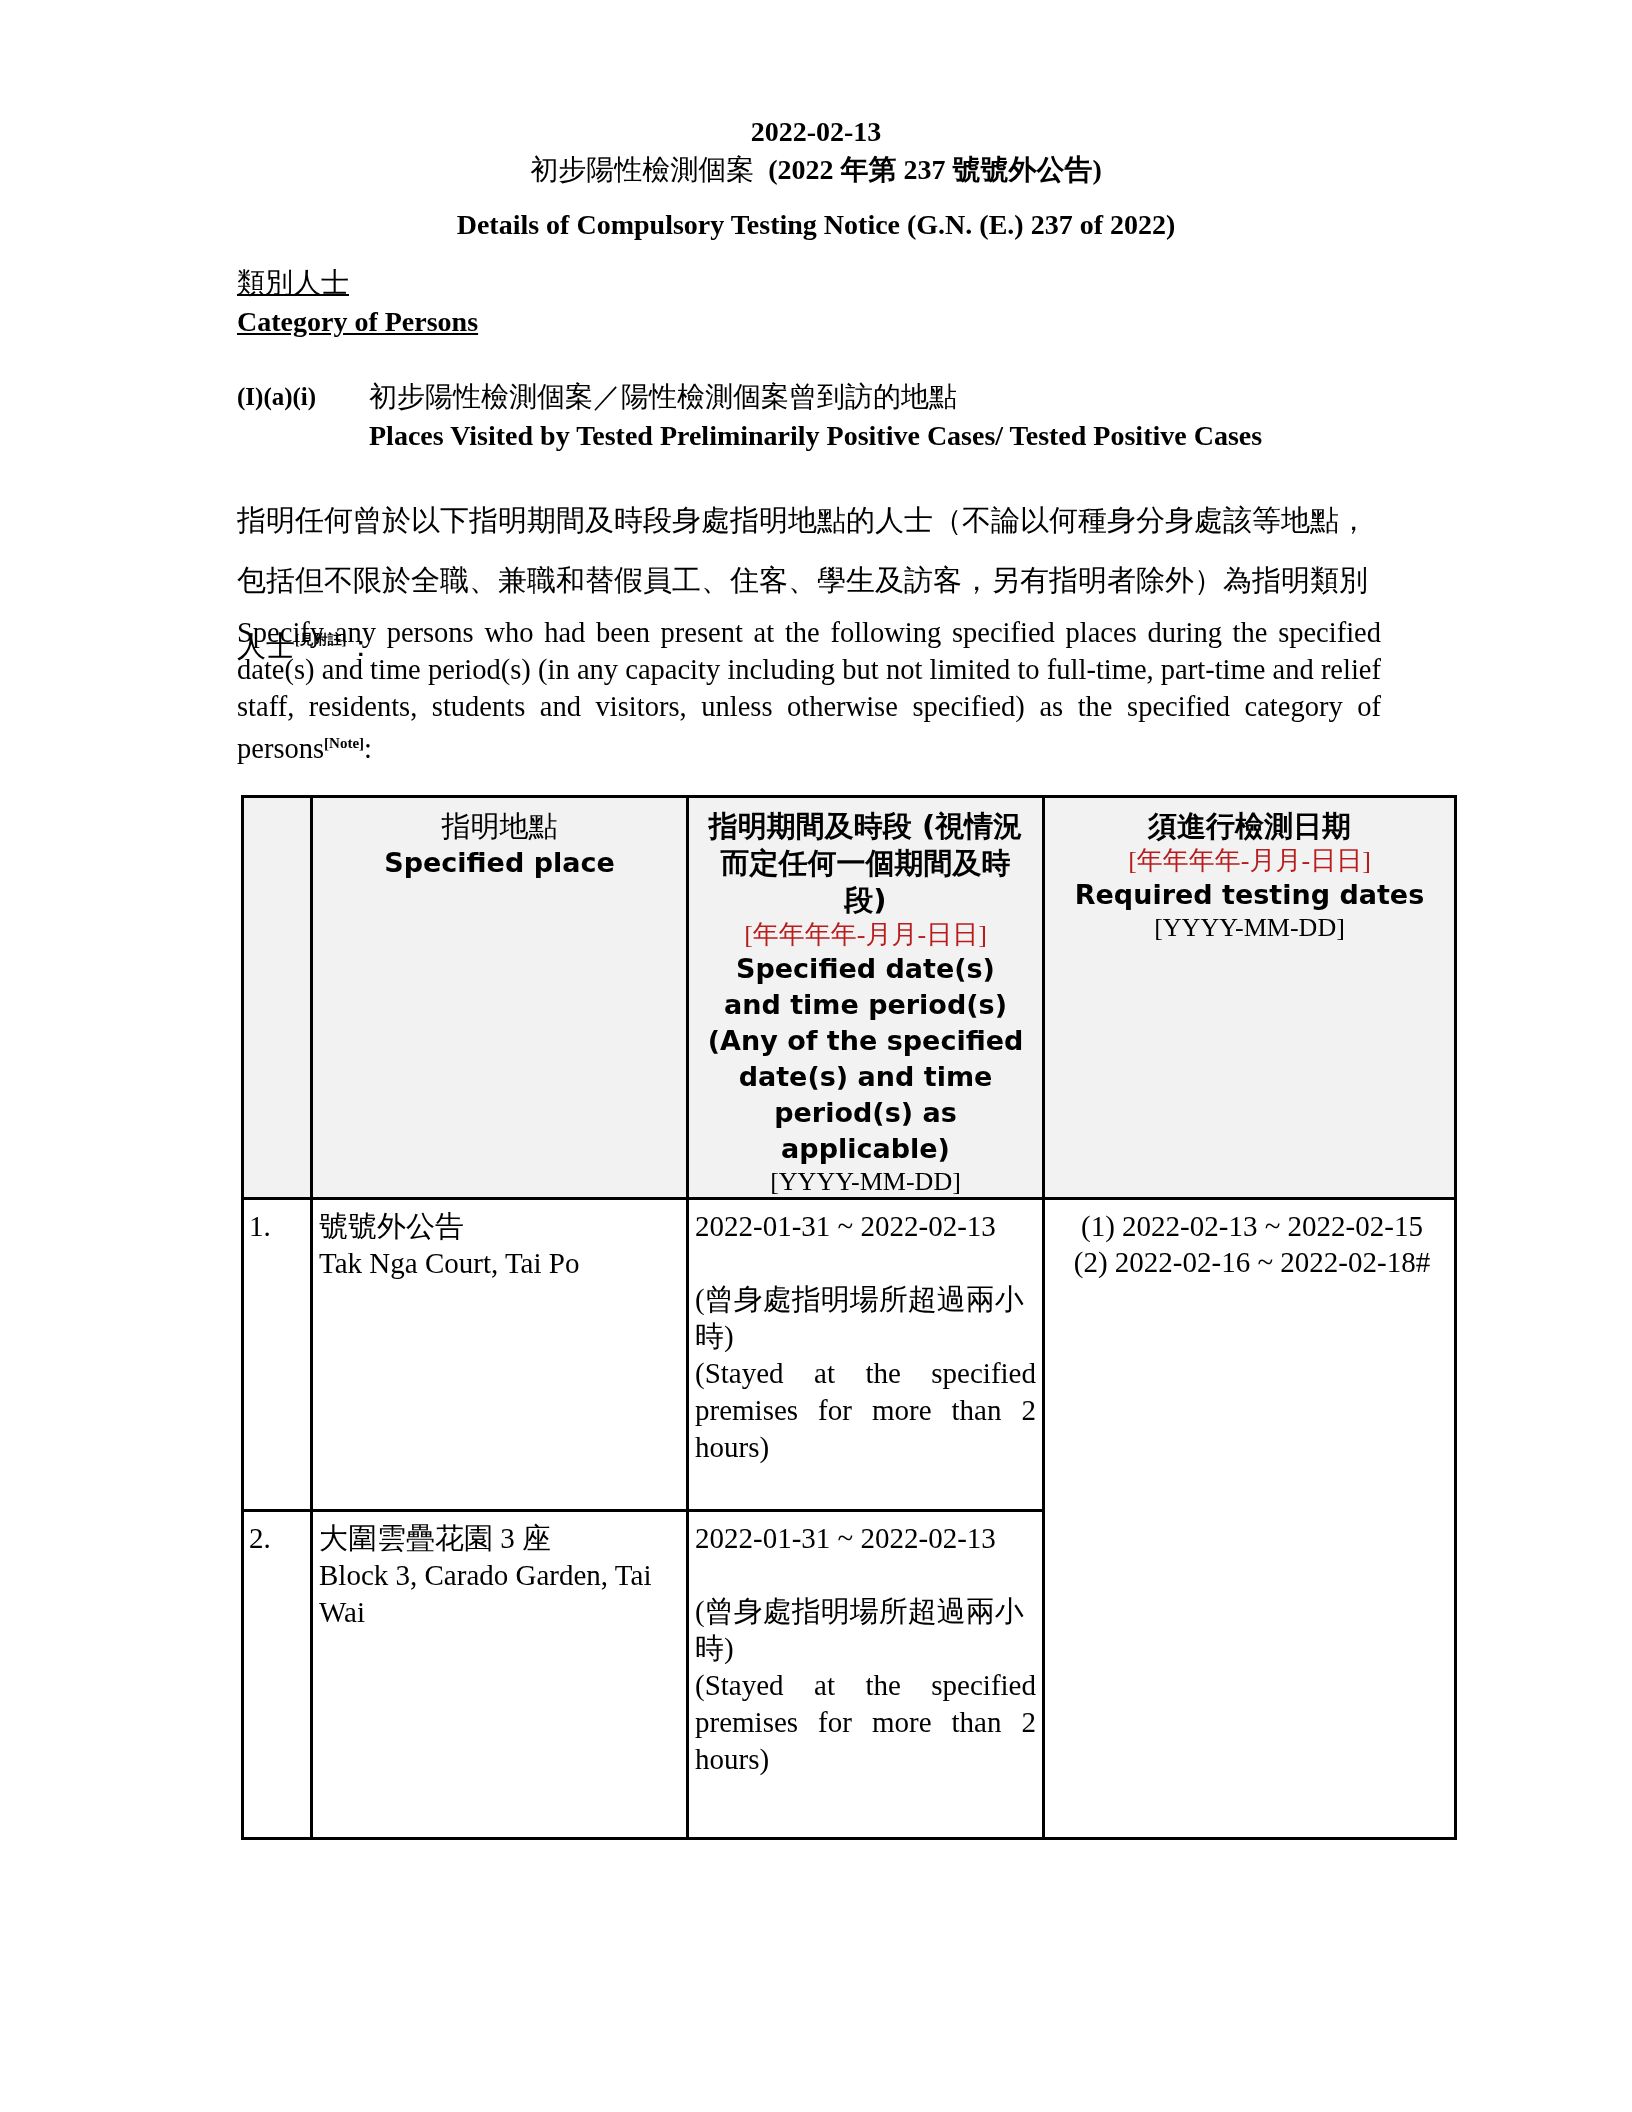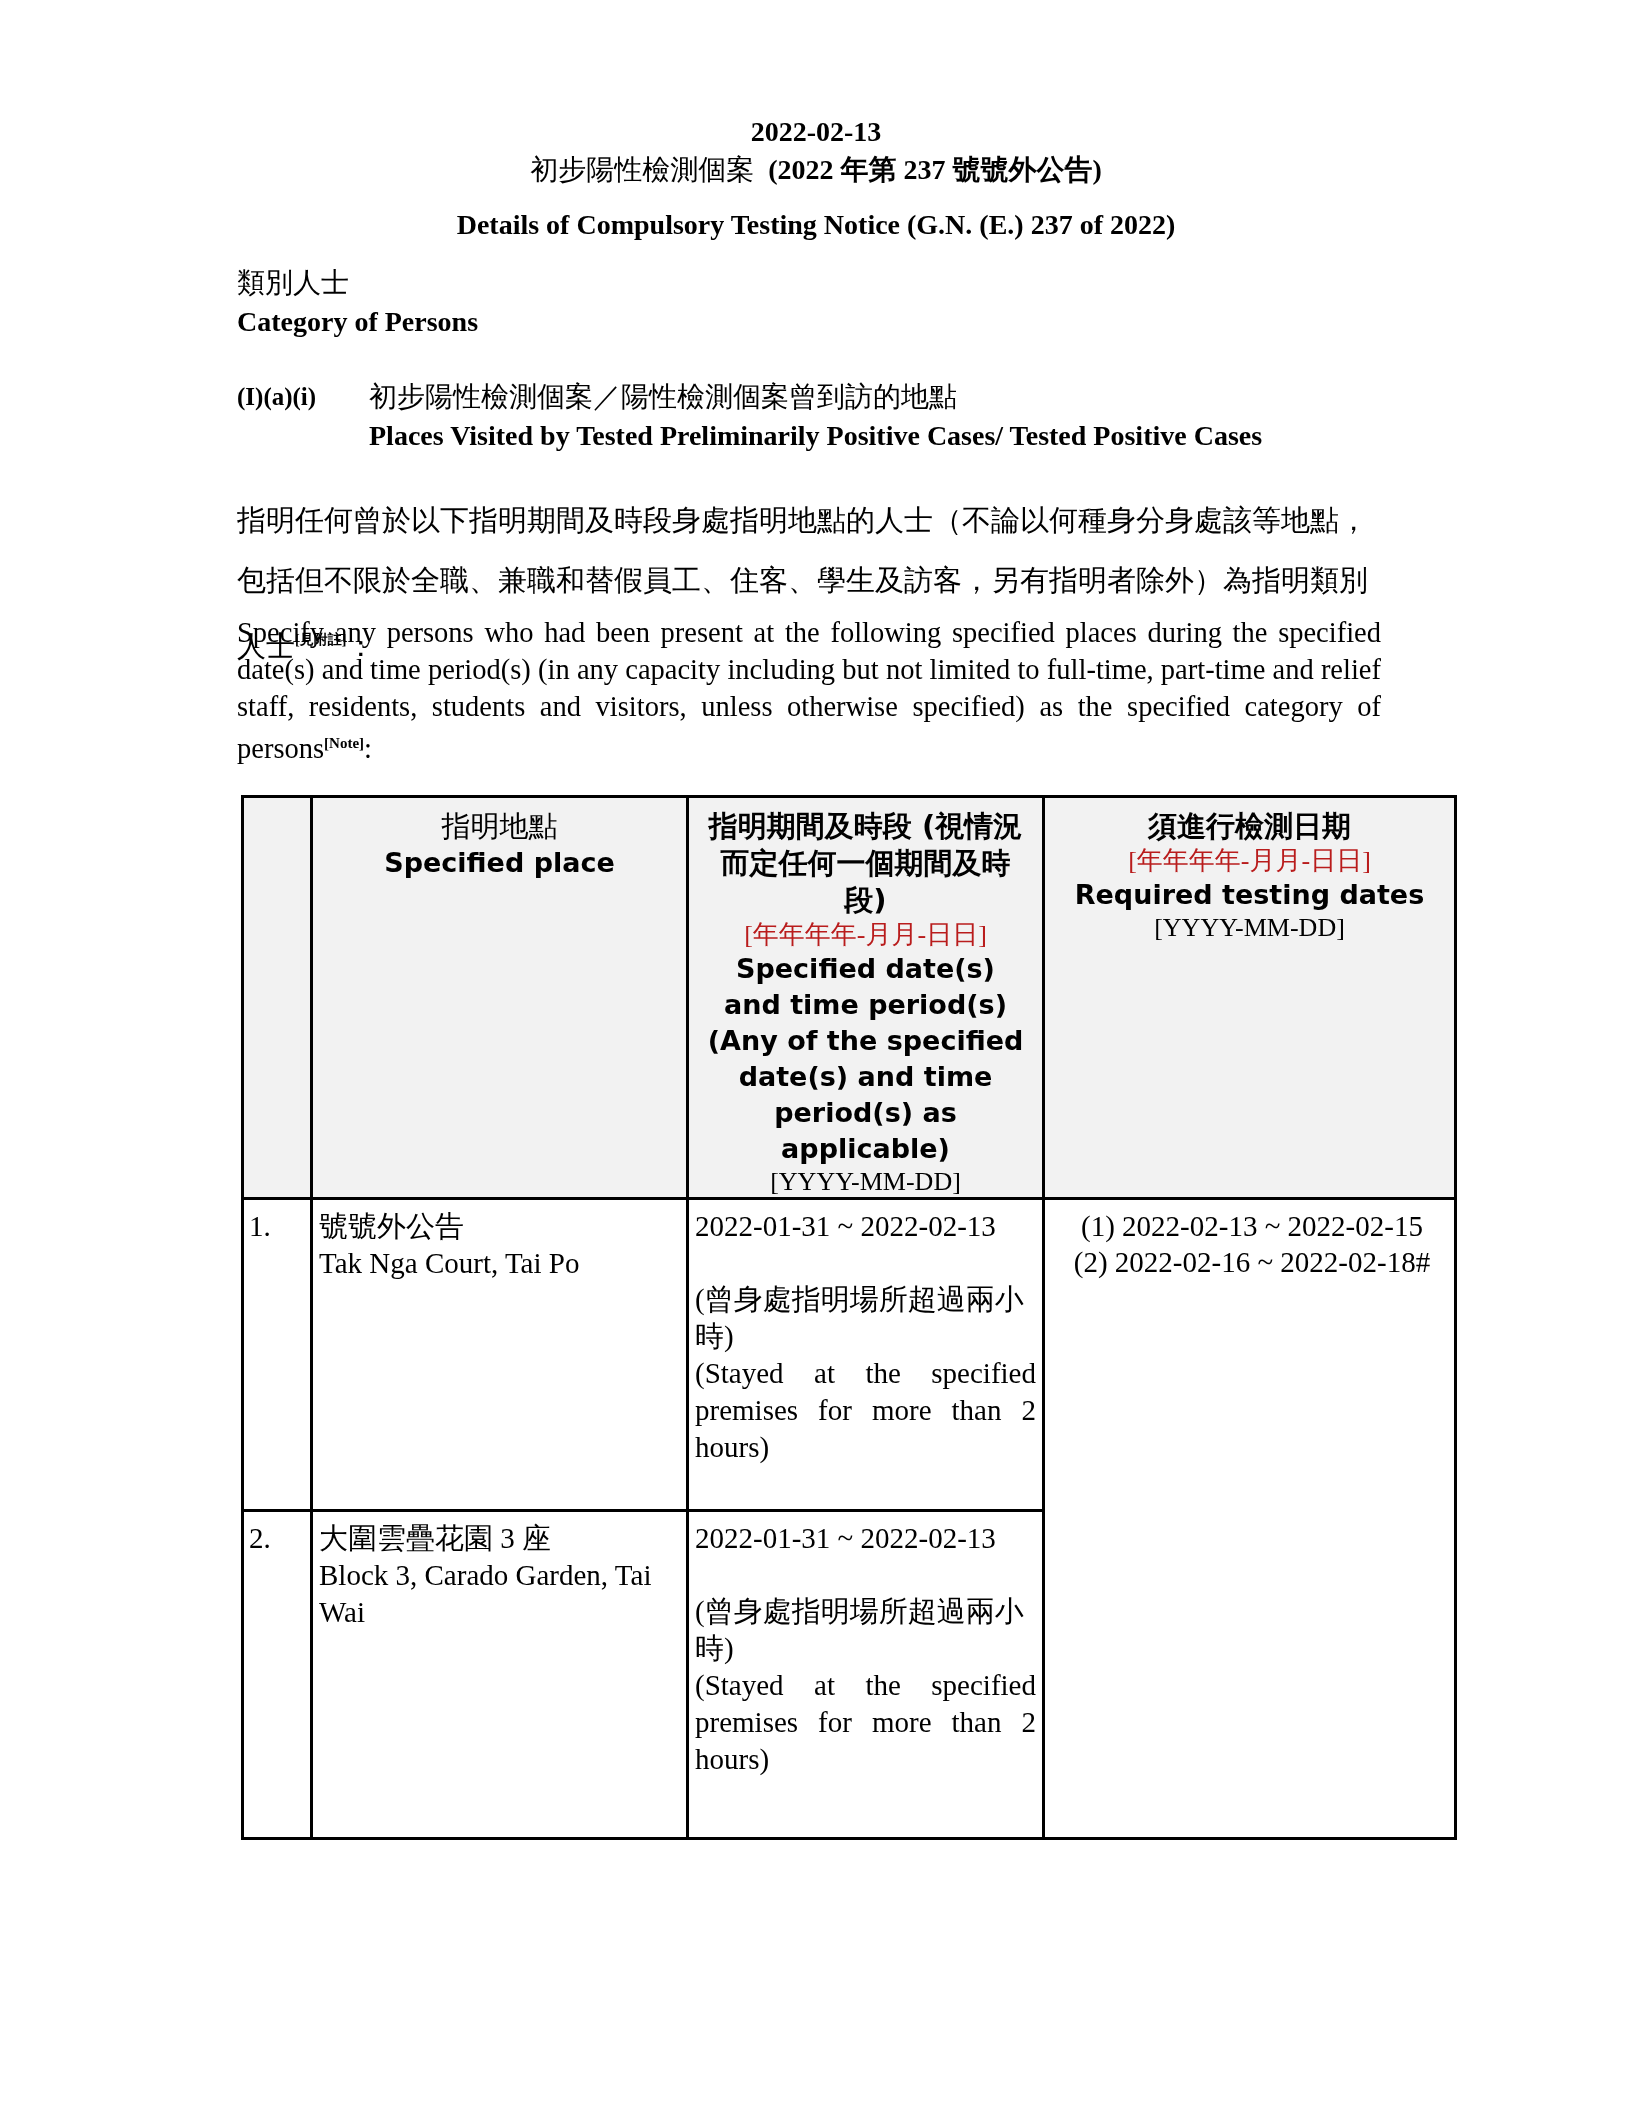--- a/index.html
+++ b/index.html
@@ -7,21 +7,21 @@
     width: 1632px; height: 2112px; position: relative; overflow: hidden;
     font-family: "Liberation Serif", "DejaVu Serif", serif; color: #000;
   }
   .hdr { position: absolute; left: 0; width: 1632px; text-align: center;
     font-weight: bold; font-size: 28px; line-height: 38px; }
   .hdr.date { top: 113px; }
   .hdr.zh { top: 151px; font-weight: normal; }
   .hdr.zh .b { font-weight: bold; }
   .hdr.en { top: 206px; }
 
-  .cat { position: absolute; left: 237px; font-size: 28px; line-height: 38px; }
+  .cat { position: absolute; left: 237px; font-size: 28px; line-height: 38px; text-decoration: underline; }
   .cat.zh { top: 264px; }
   .cat.en { top: 303px; font-weight: bold; text-align: center; }
 
   .sec-num { position: absolute; left: 237px; top: 378px; font-size: 25px; font-weight: bold; line-height: 38px; }
   .sec-zh { position: absolute; left: 369px; top: 378px; font-size: 28px; line-height: 38px; }
   .sec-en { position: absolute; left: 369px; top: 417px; font-size: 28px; font-weight: bold; line-height: 38px; }
 
   .para-zh { position: absolute; left: 237px; top: 490px; width: 1150px; font-size: 29px; line-height: 60px; }
   .para-zh sup { font-size: 14px; font-weight: bold; vertical-align: 12px; }
   .para-en { position: absolute; left: 237px; top: 614px; width: 1144px; font-size: 28.5px; line-height: 37px; text-align: justify; }

